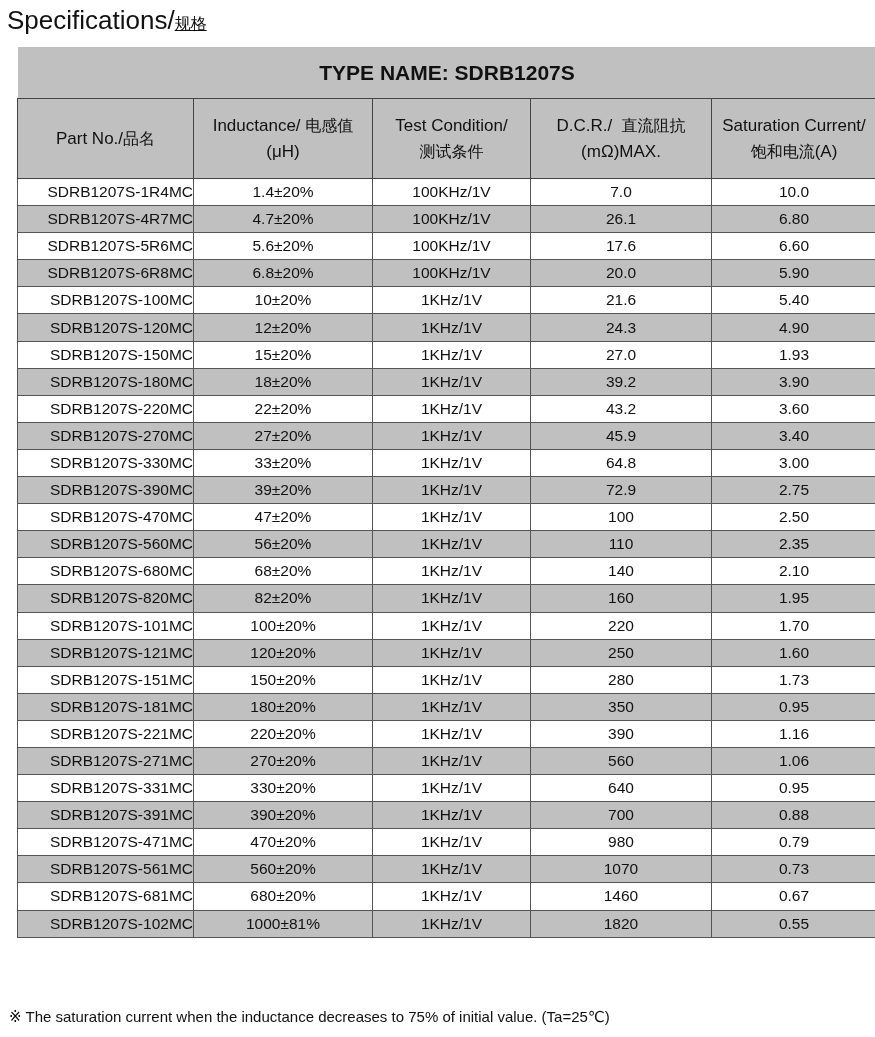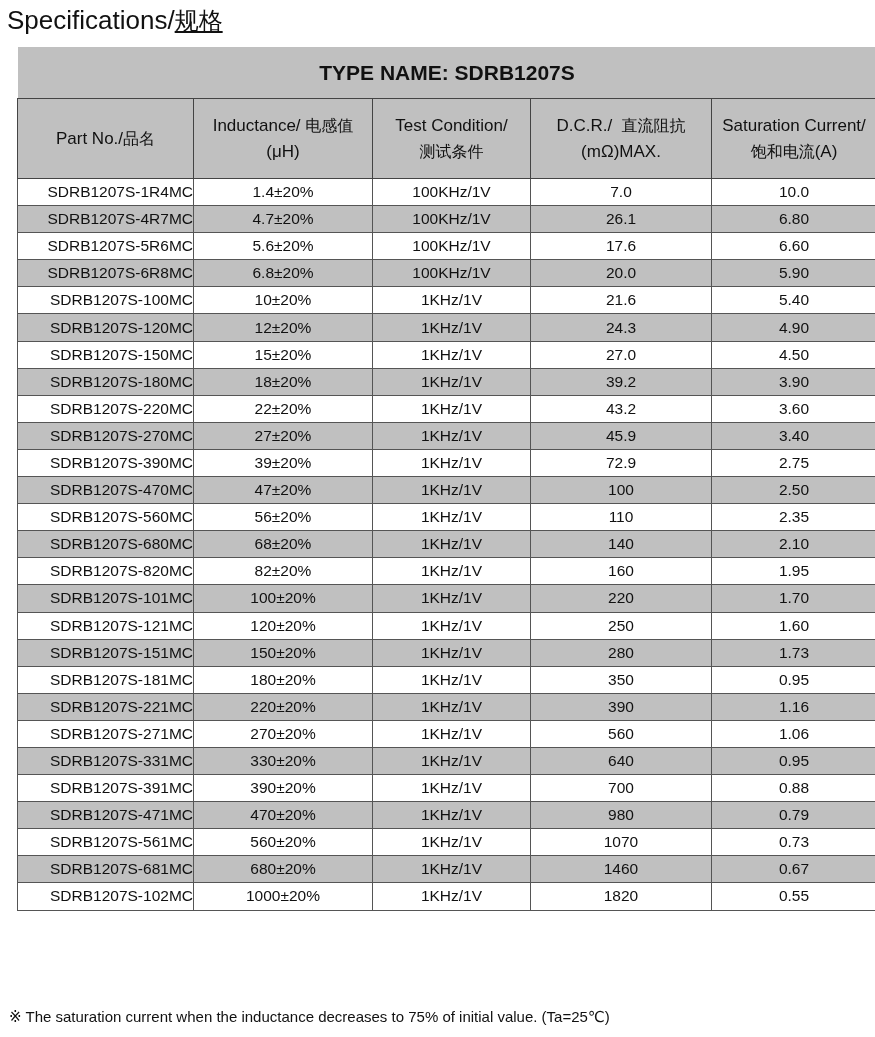--- a/index.html
+++ b/index.html
@@ -1,18 +1,18 @@
 <!DOCTYPE html>
 <html><head>
   <meta charset="utf-8">
   <style>
     html, body { margin: 0; padding: 0; background: #ffffff; }
     body { width: 875px; height: 1037px; position: relative; font-family: "Liberation Sans", "DejaVu Sans", sans-serif; color: #111; }
     .page-title { position: absolute; left: 7px; top: 2px; font-size: 26px; line-height: 36px; color: #111; }
-    .page-title .cjk { font-family: "DejaVu Serif", serif; font-size: 24px; text-decoration: underline; }
+    .page-title .cjk { font-family: "DejaVu Serif", serif; font-size: 16px; text-decoration: underline; }
     table.spec { position: absolute; left: 17px; top: 47px; width: 859px; border-collapse: collapse; table-layout: fixed; }
     table.spec col.c1 { width: 176px; }
     table.spec col.c2 { width: 179px; }
     table.spec col.c3 { width: 158px; }
     table.spec col.c4 { width: 181px; }
     table.spec col.c5 { width: 165px; }
     .type-row td { background: #c0c0c0; height: 51px; text-align: center; font-weight: bold; font-size: 21px; border-bottom: 1.5px solid #444; border-left: 0; border-right: 0; border-top: 0; padding: 0; }
     .head-row th { background: #c0c0c0; height: 79px; font-weight: normal; font-size: 17px; line-height: 26px; text-align: center; border: 1.5px solid #444; padding: 0 4px; }
     .head-row th .cjk { font-family: "DejaVu Serif", serif; font-size: 16px; }
     tbody tr.data td { height: 26.1px; padding: 0; font-size: 15.5px; text-align: center; border: 1.5px solid #555; line-height: 26px; white-space: nowrap; }
@@ -101,21 +101,21 @@
         <td>12±20%</td>
         <td>1KHz/1V</td>
         <td>24.3</td>
         <td>4.90</td>
       </tr>
       <tr class="data">
         <td class="part">SDRB1207S-150MC</td>
         <td>15±20%</td>
         <td>1KHz/1V</td>
         <td>27.0</td>
-        <td>4.50</td>
+        <td>1.93</td>
       </tr>
       <tr class="data">
         <td class="part">SDRB1207S-180MC</td>
         <td>18±20%</td>
         <td>1KHz/1V</td>
         <td>39.2</td>
         <td>3.90</td>
       </tr>
       <tr class="data">
         <td class="part">SDRB1207S-220MC</td>
@@ -125,20 +125,27 @@
         <td>3.60</td>
       </tr>
       <tr class="data">
         <td class="part">SDRB1207S-270MC</td>
         <td>27±20%</td>
         <td>1KHz/1V</td>
         <td>45.9</td>
         <td>3.40</td>
       </tr>
       <tr class="data">
+        <td class="part">SDRB1207S-330MC</td>
+        <td>33±20%</td>
+        <td>1KHz/1V</td>
+        <td>64.8</td>
+        <td>3.00</td>
+      </tr>
+      <tr class="data">
         <td class="part">SDRB1207S-390MC</td>
         <td>39±20%</td>
         <td>1KHz/1V</td>
         <td>72.9</td>
         <td>2.75</td>
       </tr>
       <tr class="data">
         <td class="part">SDRB1207S-470MC</td>
         <td>47±20%</td>
         <td>1KHz/1V</td>
@@ -238,21 +245,21 @@
       </tr>
       <tr class="data">
         <td class="part">SDRB1207S-681MC</td>
         <td>680±20%</td>
         <td>1KHz/1V</td>
         <td>1460</td>
         <td>0.67</td>
       </tr>
       <tr class="data">
         <td class="part">SDRB1207S-102MC</td>
-        <td>1000±20%</td>
+        <td>1000±81%</td>
         <td>1KHz/1V</td>
         <td>1820</td>
         <td>0.55</td>
       </tr>
     </tbody>
 </table>
 
 <div class="footnote">※  The saturation current when the inductance decreases to 75% of initial value. (Ta=25℃)</div>
 
 </body></html>

